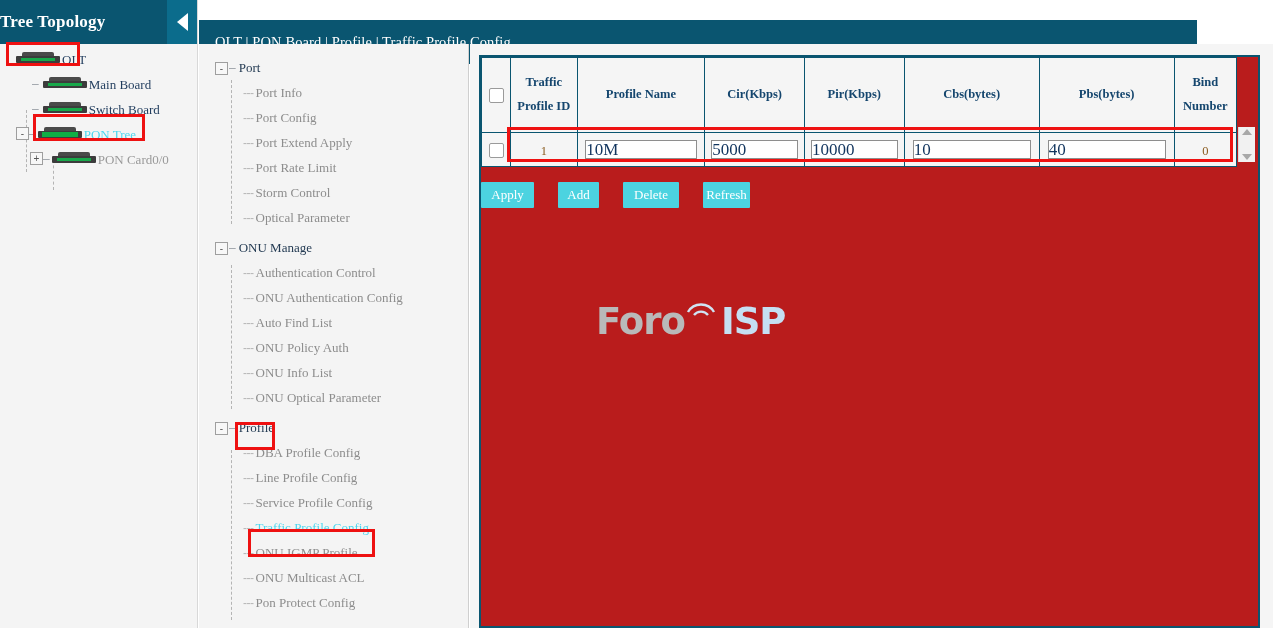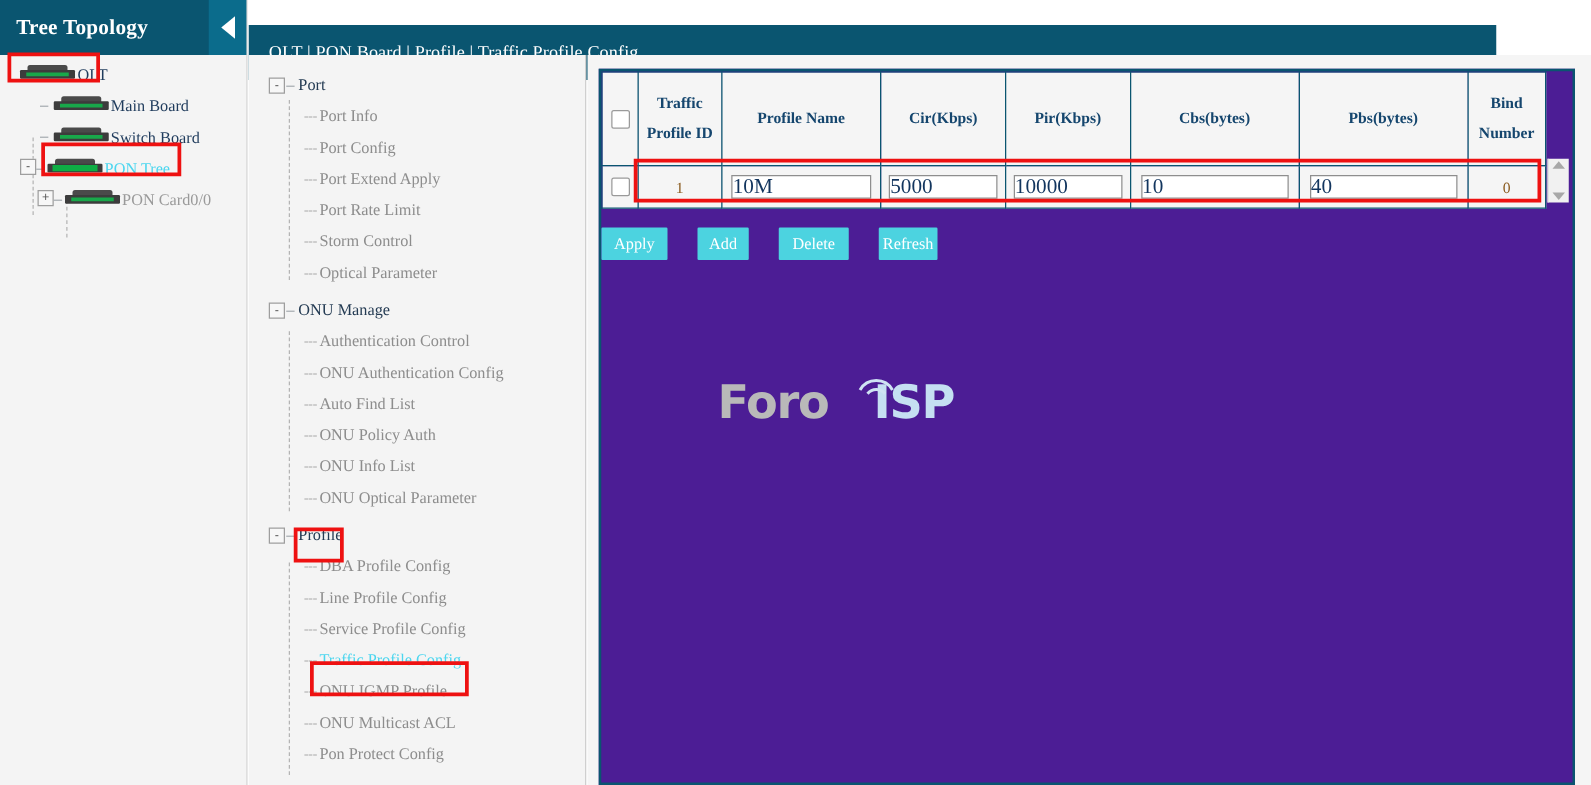--- a/index.html
+++ b/index.html
@@ -16,21 +16,21 @@
     position:absolute;left:0;top:0;width:198px;height:628px;
     background:#f4f4f4;border-right:1px solid #d8d8d8;
     box-sizing:border-box;
   }
   .tree-header{
     position:relative;height:44px;background:#0a5570;
     display:flex;align-items:center;
   }
   .tree-header-title{
     color:#ffffff;font-size:17px;font-weight:bold;
-    padding-left:13px;letter-spacing:.2px;
+    letter-spacing:.2px;
     font-family:"Liberation Serif", serif;
   }
   .collapse-btn{
     position:absolute;right:0;top:0;width:30px;height:44px;
     background:#0b6c8c;display:flex;align-items:center;justify-content:center;
     cursor:pointer;
   }
   .collapse-tri{
     width:0;height:0;border-top:9px solid transparent;
     border-bottom:9px solid transparent;border-right:11px solid #ffffff;
@@ -103,21 +103,21 @@
   .leaf .ltxt{margin-left:2px;}
   .leaf.sel .ltxt{color:#4cd6ef;}
   .navdash{color:#b5b5b5;font-size:12px;letter-spacing:-.5px;font-family:"Liberation Sans",sans-serif;}
 
   .content{
     position:absolute;left:470px;top:44px;width:803px;height:584px;
     background:#f5f5f5;box-sizing:border-box;
   }
   .panel{
     position:absolute;left:9px;top:11px;width:781px;height:573px;
-    background:#4c1d95;border:2px solid #0a5570;box-sizing:border-box;
+    background:#b91c1c;border:2px solid #0a5570;box-sizing:border-box;
     overflow:hidden;
   }
 
   table.grid{border-collapse:collapse;width:756px;margin:0;table-layout:fixed;}
   table.grid th{
     border:1px solid #0a5570;background:#f5f5f5;color:#15466e;
     font-size:12.5px;font-weight:bold;height:70px;padding:2px 1px;
     line-height:1.9;
   }
   table.grid td{
@@ -161,21 +161,21 @@
 
   
   .watermark{
     position:absolute;left:93px;top:246px;width:230px;height:70px;
     user-select:none;
   }
   .wm-text{
     font-family:"DejaVu Sans", sans-serif;font-weight:bold;font-size:37px;
     letter-spacing:-1px;line-height:1;
   }
-  .wm-foro{color:#b9b9b9;}
+  .wm-foro{color:#b9b9b9;margin-left:22px;}
   .wm-isp{color:#c5dff2;margin-left:36px;}
   .wm-arc{position:absolute;left:110px;top:-8px;width:34px;height:22px;}
 </style>
 </head>
 <body>
 
 <div class="app">
 
   <div class="tree-panel">
 

